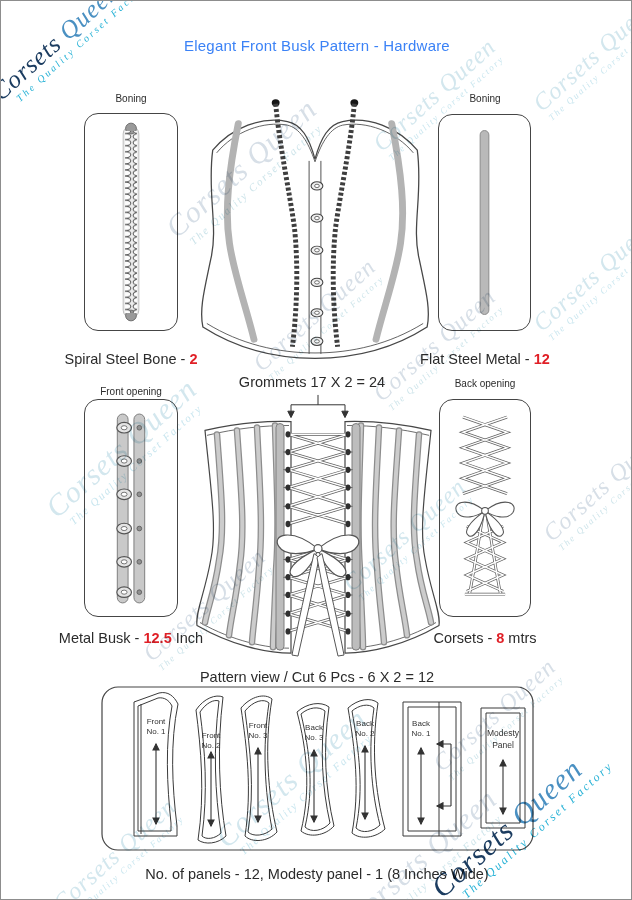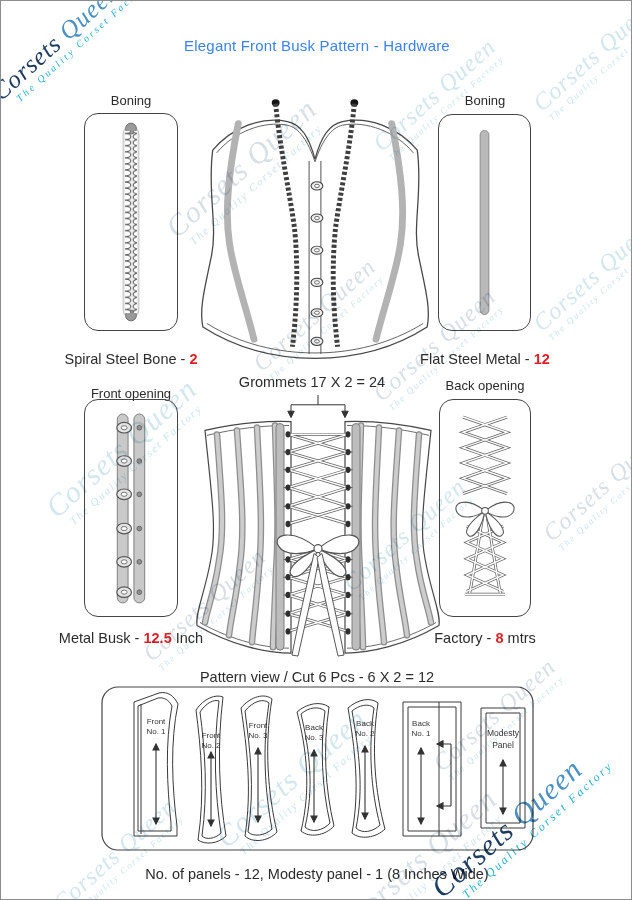--- a/index.html
+++ b/index.html
@@ -1,21 +1,21 @@
 <!DOCTYPE html>
 <html><head>
 <meta charset="utf-8">
 <style>
   html,body{margin:0;padding:0;background:#e9e9e9;}
   .page{position:relative;width:632px;height:900px;background:#ffffff;border:1px solid #8d8d8d;
         box-sizing:border-box;overflow:hidden;font-family:"Liberation Sans",sans-serif;color:#2e2e2e;}
   .abs{position:absolute;}
   .ctr{text-align:center;}
   .title{font-size:15px;letter-spacing:.2px;color:#3b82f6;}
-  .seclabel{font-size:13px;color:#2b2b2b;}
+  .seclabel{font-size:10px;color:#2b2b2b;}
   .caption{font-size:14.5px;color:#2b2b2b;white-space:nowrap;margin-top:7px;}
   .red{color:#e01f26;font-weight:bold;}
   .box{border:1.3px solid #454545;border-radius:14px;box-sizing:border-box;background:transparent;}
   .box svg{display:block;width:100%;height:100%;}
   svg text.plabel{font-family:"Liberation Sans",sans-serif;font-size:8px;fill:#333;}
   svg text.plabel2{font-family:"Liberation Sans",sans-serif;font-size:8.5px;fill:#333;}
   
   .wm{position:absolute;transform:rotate(-42deg);pointer-events:none;white-space:nowrap;
       text-align:center;mix-blend-mode:multiply;z-index:5;}
   .wm-main{display:block;font-family:"Liberation Serif",serif;font-style:italic;font-size:24px;
@@ -248,21 +248,21 @@
         </g>
         <g fill="#ffffff" stroke="#555" stroke-width="1.1">
           <path d="M47,112 C26,96 12,104 18,114 C24,122 38,118 47,112 Z"></path>
           <path d="M47,112 C68,96 82,104 76,114 C70,122 56,118 47,112 Z"></path>
           <path d="M47,112 C30,124 24,134 30,138 C36,141 44,128 47,112 Z"></path>
           <path d="M47,112 C64,124 70,134 64,138 C58,141 50,128 47,112 Z"></path>
           <circle cx="47" cy="112" r="3.5"></circle>
         </g>
       </svg>
     </div>
-    <div class="abs ctr caption" style="left:404px;top:622px;width:160px;"><span>Factory - </span><span class="red">8</span><span> mtrs</span></div>
+    <div class="abs ctr caption" style="left:404px;top:622px;width:160px;"><span>Corsets - </span><span class="red">8</span><span> mtrs</span></div>
 
     <div class="abs ctr caption" style="left:0;top:661px;width:632px;">Pattern view / Cut 6 Pcs - 6 X 2 = 12</div>
     <svg class="abs" style="left:100px;top:685px;" width="433" height="165" viewBox="0 0 433 165">
       <rect x="1" y="1" width="431" height="163" rx="16" fill="none" stroke="#454545" stroke-width="1.2"></rect>
       <g fill="none" stroke="#3a3a3a" stroke-width="1">
 
         <path d="M33,16 L58,7 C67,5 73,10 77,18 C69,56 71,100 76,140 L76,150 L33,150 Z"></path>
         <path d="M37,20 L57,12 C63,11 68,14 71,20 C64,57 66,100 70,137 L70,145 L37,145 Z"></path>
         <path d="M40,18 L40,148"></path>
 

